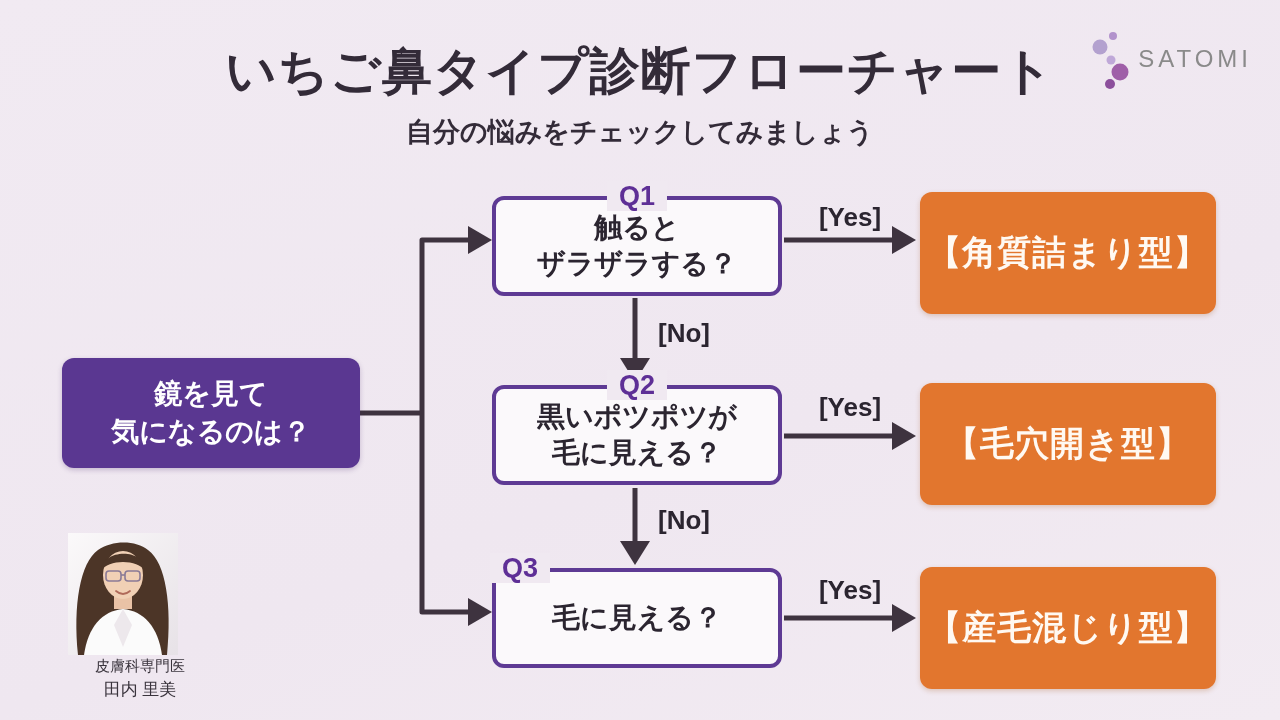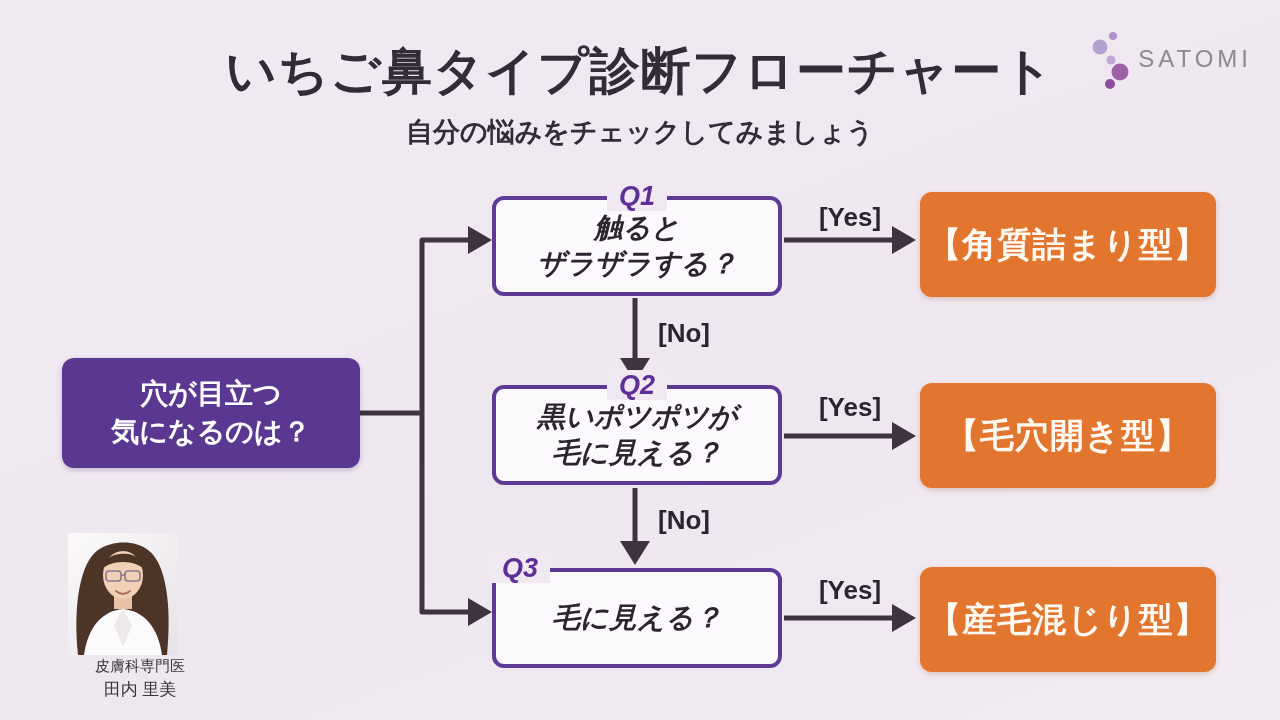--- a/index.html
+++ b/index.html
@@ -87,21 +87,20 @@
     border-radius: 12px;
     display: flex;
     flex-direction: column;
     justify-content: center;
     align-items: center;
     text-align: center;
     font-size: 28px;
     font-weight: bold;
     color: #2B2530;
     line-height: 36px;
-    font-style: italic;
   }
   .qnode .qbadge {
     position: absolute;
     top: -19px;
     background: #F0E9F1;
     padding: 0 12px;
     font-size: 27px;
     font-weight: bold;
     color: #5E2F96;
     line-height: 30px;
@@ -109,21 +108,21 @@
   .qbadge.centered { left: 50%; transform: translateX(-50%); }
   .qbadge.left { left: -6px; }
   #q1 { top: 196px; }
   #q2 { top: 385px; }
   #q3 { top: 568px; }
 
   
   .result {
     position: absolute;
     left: 920px;
-    width: 296px; height: 105px;
+    width: 296px; height: 122px;
     background: #E2762E;
     border-radius: 12px;
     box-shadow: 0 2px 5px rgba(160,80,20,0.25);
     display: flex;
     justify-content: center;
     align-items: center;
     color: #FFF9F2;
     font-size: 34px;
     font-weight: bold;
     letter-spacing: 1px;
@@ -212,21 +211,21 @@
 
     <path d="M 784 240 L 906 240" stroke="#3E333F" stroke-width="5" fill="none"></path>
     <polygon points="916,240 892,226 892,254" fill="#3E333F"></polygon>
     <path d="M 784 436 L 906 436" stroke="#3E333F" stroke-width="5" fill="none"></path>
     <polygon points="916,436 892,422 892,450" fill="#3E333F"></polygon>
     <path d="M 784 618 L 906 618" stroke="#3E333F" stroke-width="5" fill="none"></path>
     <polygon points="916,618 892,604 892,632" fill="#3E333F"></polygon>
   </svg>
 
   <div class="start-node">
-    <span>穴が目立つ</span>
+    <span>鏡を見て</span>
     <span>気になるのは？</span>
   </div>
 
   <div class="qnode" id="q1">
     <span class="qbadge centered">Q1</span>
     <span>触ると</span>
     <span>ザラザラする？</span>
   </div>
   <div class="qnode" id="q2">
     <span class="qbadge centered">Q2</span>

